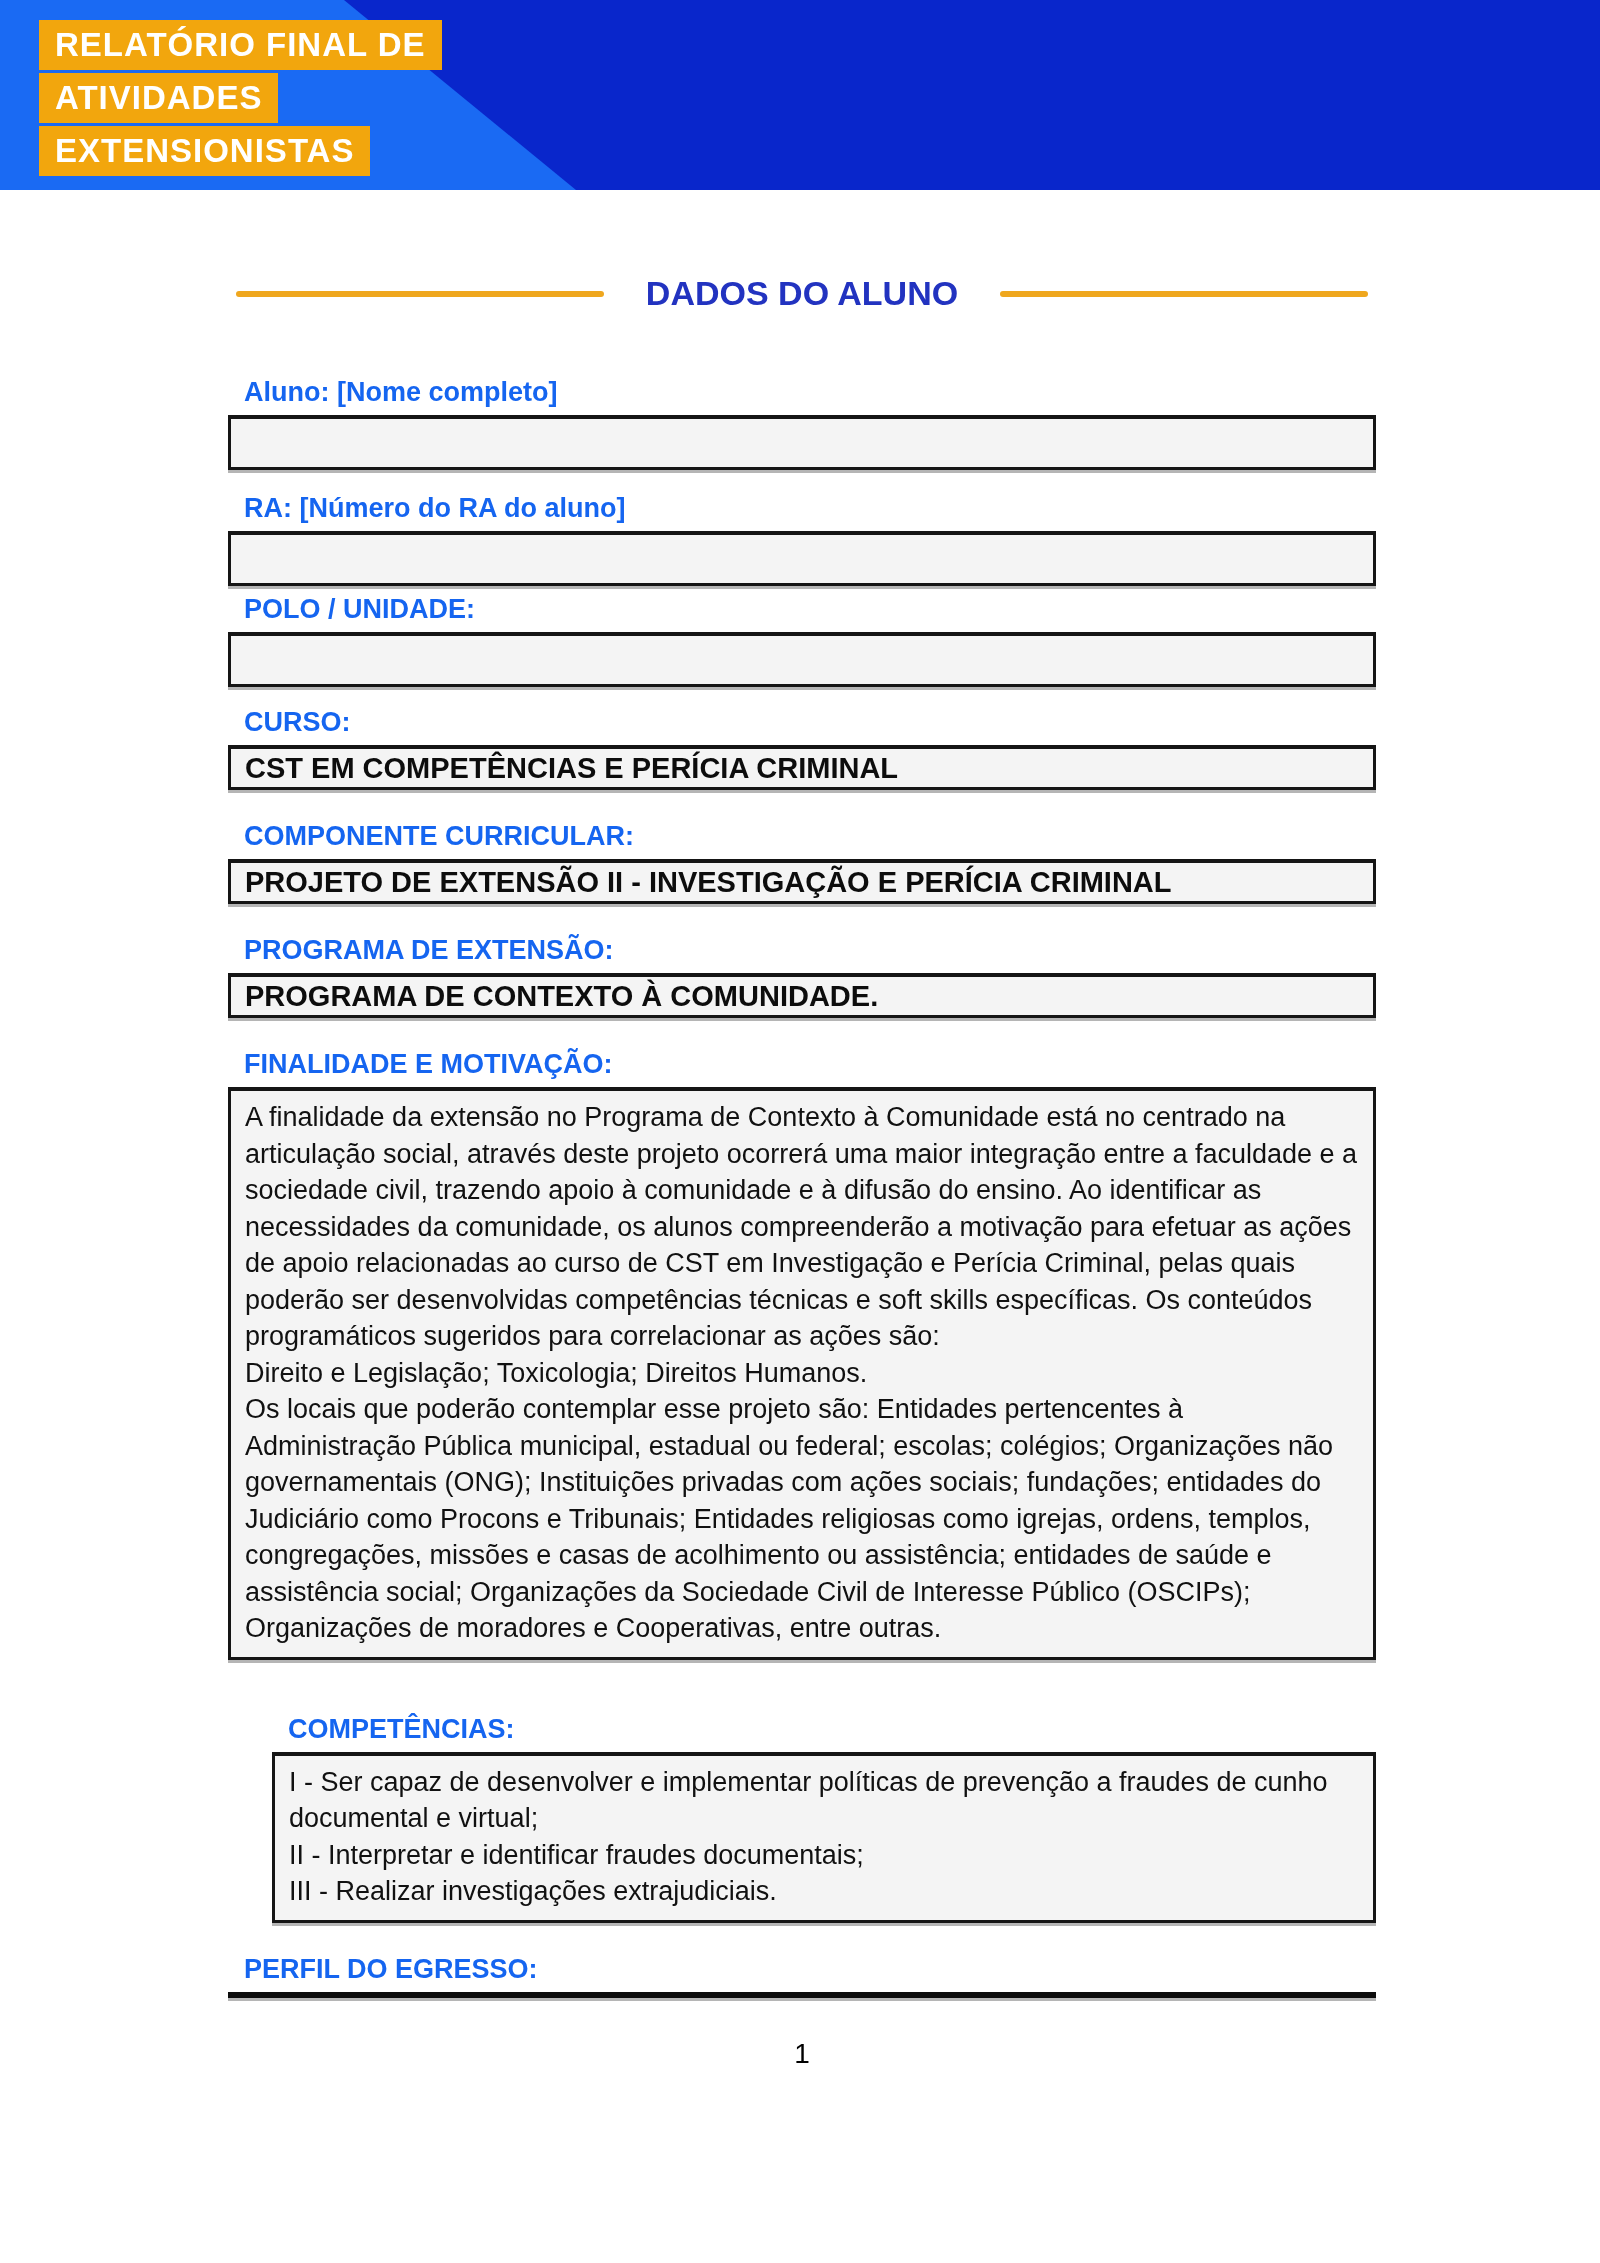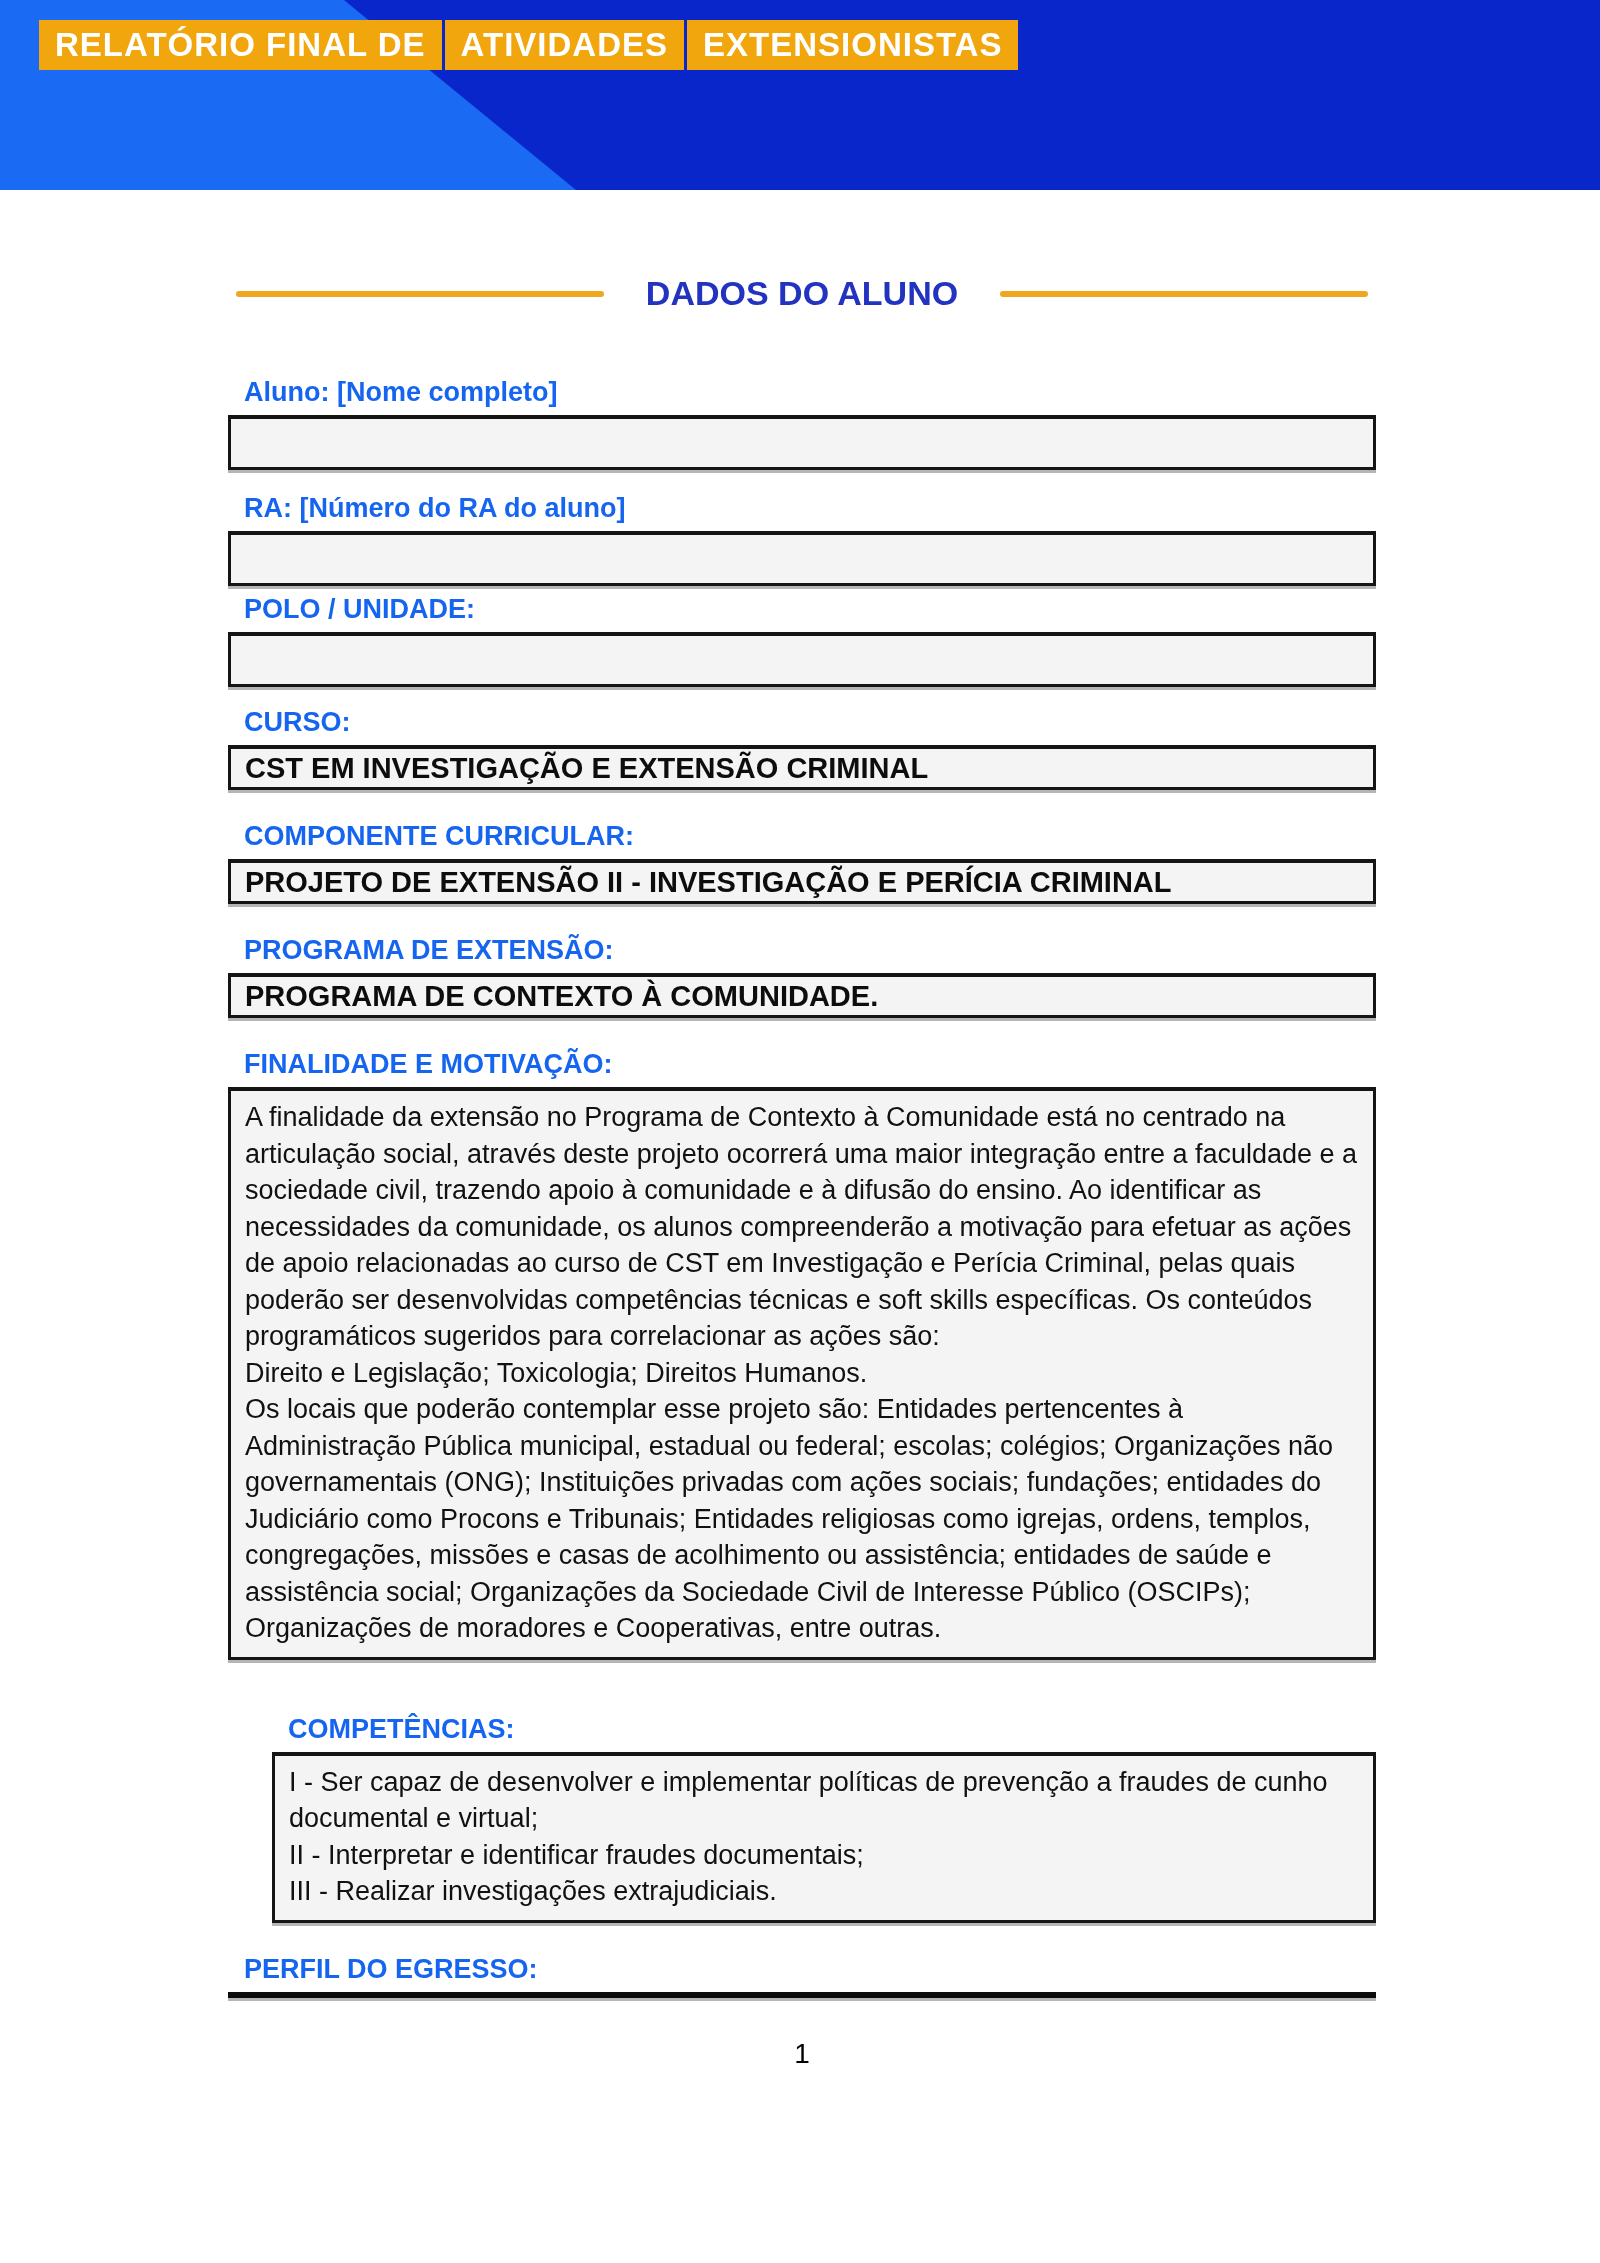--- a/index.html
+++ b/index.html
@@ -15,21 +15,21 @@
     position:relative;width:1600px;height:190px;
     background:#1A6AF3;overflow:hidden;
   }
   .banner-dark{
     position:absolute;inset:0;
     background:#0926CB;
     clip-path:polygon(21.5% 0, 100% 0, 100% 100%, 36% 100%);
   }
   .banner-title{
     position:absolute;left:39px;top:20px;
-    display:flex;flex-direction:row;align-items:flex-start;gap:3px;
+    display:flex;flex-direction:column;align-items:flex-start;gap:3px;
     z-index:2;
   }
   .banner-title .chip{
     display:inline-block;
     background:#F2A60D;
     color:#ffffff;
     font-size:33px;font-weight:bold;letter-spacing:1px;
     line-height:1;
     padding:8px 16px 9px 16px;
   }
@@ -118,21 +118,21 @@
     <div class="box empty"></div>
   </div>
 
   <div class="field f3">
     <div class="label">POLO / UNIDADE:</div>
     <div class="box empty"></div>
   </div>
 
   <div class="field f4">
     <div class="label">CURSO:</div>
-    <div class="box">CST EM INVESTIGAÇÃO E EXTENSÃO CRIMINAL</div>
+    <div class="box">CST EM COMPETÊNCIAS E PERÍCIA CRIMINAL</div>
   </div>
 
   <div class="field f5">
     <div class="label">COMPONENTE CURRICULAR:</div>
     <div class="box">PROJETO DE EXTENSÃO II - INVESTIGAÇÃO E PERÍCIA CRIMINAL</div>
   </div>
 
   <div class="field f6">
     <div class="label">PROGRAMA DE EXTENSÃO:</div>
     <div class="box">PROGRAMA DE CONTEXTO À COMUNIDADE.</div>

